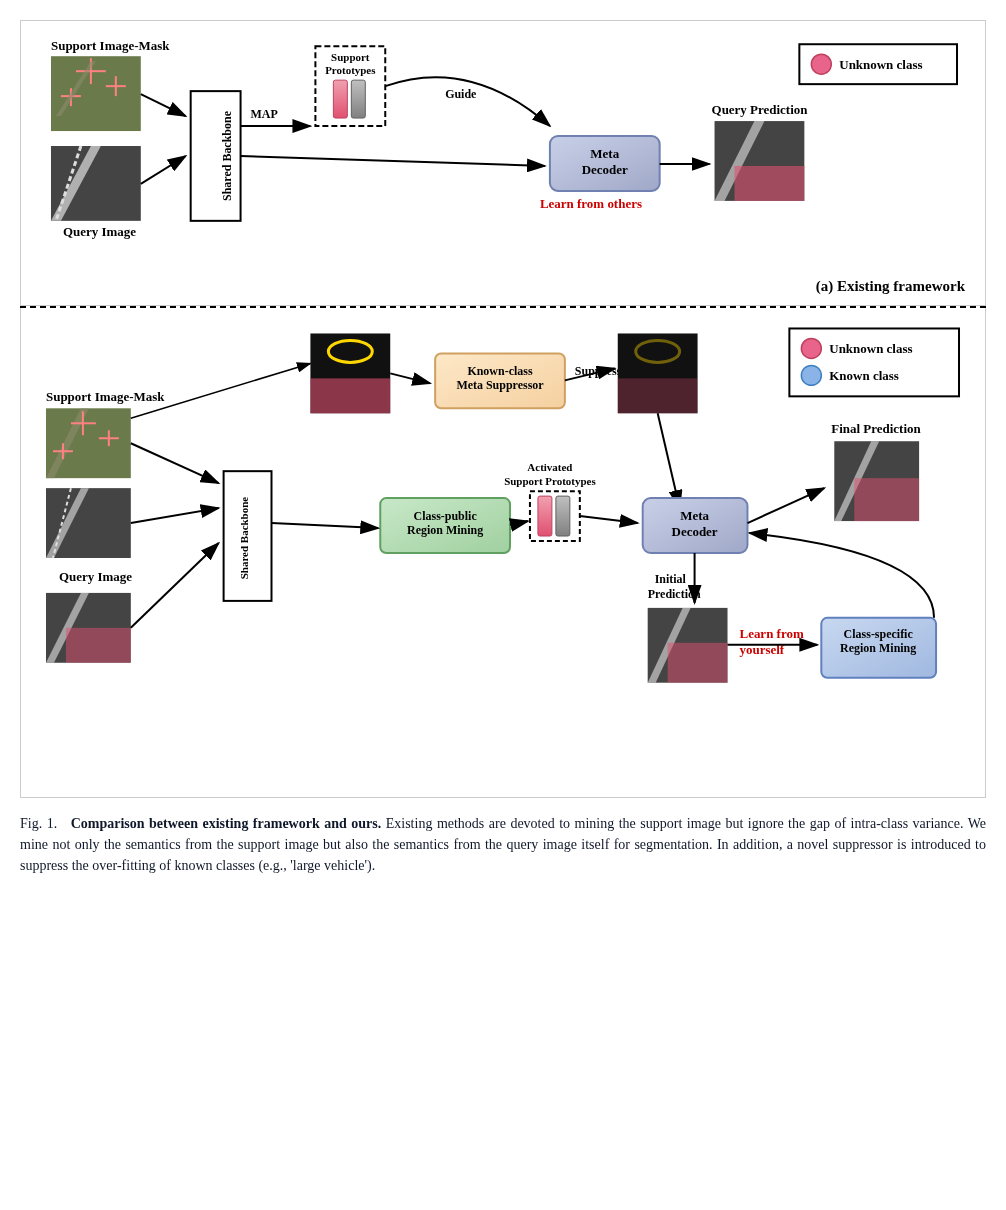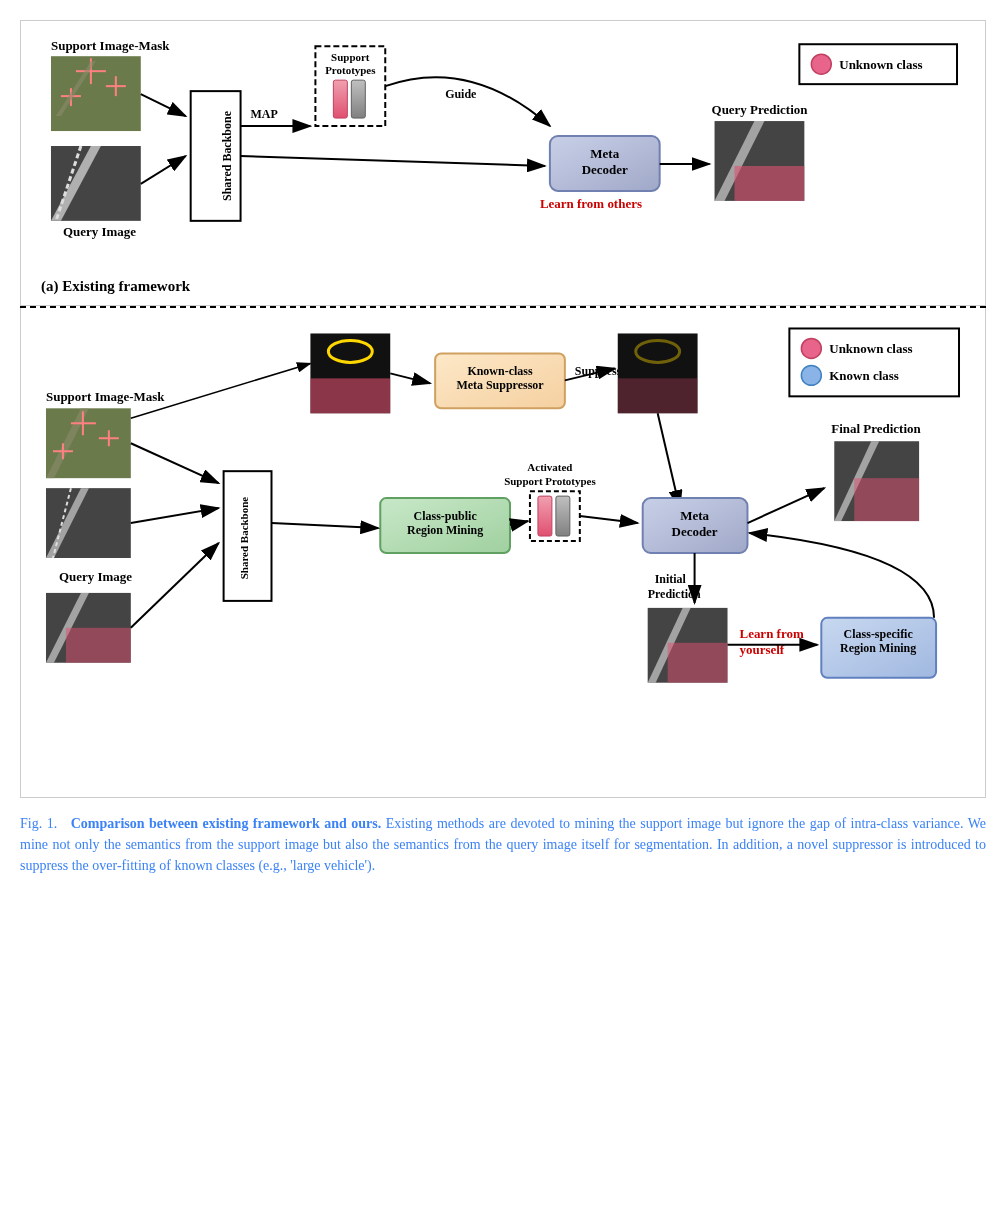--- a/index.html
+++ b/index.html
@@ -20,21 +20,21 @@
     
     .section-a {
       border: 1px solid #ccc;
       padding: 15px 20px 10px 20px;
       margin-bottom: 0;
       position: relative;
       background: #fff;
     }
 
     .section-title {
-      text-align: left;
+      text-align: right;
       font-size: 15px;
       font-weight: 700;
       margin-top: 8px;
     }
 
     
     .divider {
       border: none;
       border-top: 2px dashed #000;
       margin: 0;
@@ -47,21 +47,21 @@
       padding: 15px 20px 10px 20px;
       position: relative;
       background: #fff;
     }
 
     
     .caption-text {
       font-size: 14px;
       line-height: 1.5;
       margin-top: 15px;
-      color: #3b82f6;
+      color: #0f172a;
       text-align: justify;
     }
 
     .caption-text strong {
       font-weight: 700;
     }
 
     
     .svg-diagram-a {
       width: 100%;

